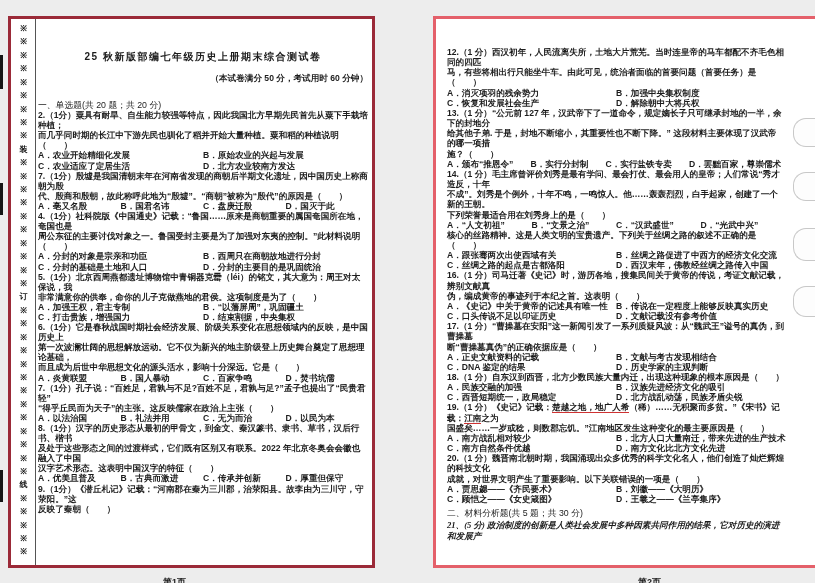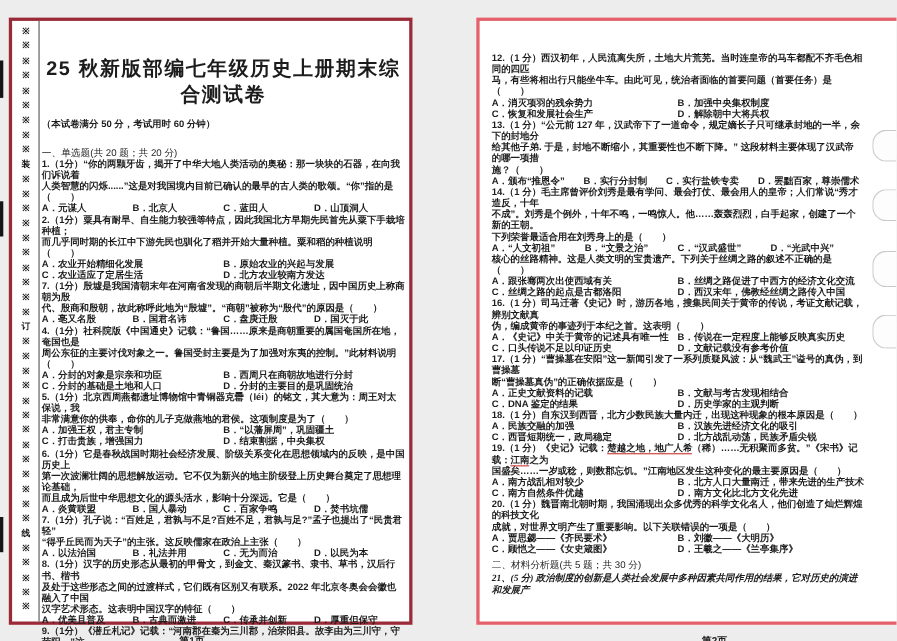--- a/index.html
+++ b/index.html
@@ -13,22 +13,22 @@
   .stage{position:relative;width:815px;height:583px;}
   .page{position:absolute;top:16px;height:552px;background:#fff;}
   .page1{left:8px;width:367px;border:3px solid var(--page1-border);}
   .page2{left:433px;width:414px;border:3px solid var(--page2-border);}
   .binding-strip{position:absolute;left:5px;top:6px;bottom:8px;width:15px;
        display:flex;flex-direction:column;justify-content:space-between;align-items:center;}
   .binding-strip span{font-size:8px;font-weight:bold;line-height:8px;color:#111;}
   .binding-line{position:absolute;left:24px;top:0;bottom:0;width:1px;background:#555;}
   .p1-content{position:absolute;left:27px;top:0;width:330px;}
   .p2-content{position:absolute;left:11px;top:28px;width:338px;}
-  .title{font-size:18px;font-weight:bold;text-align:center;letter-spacing:1.5px;margin:31px 0 9px;}
-  .subtitle{font-size:8.6px;font-weight:bold;text-align:left;margin-bottom:15px;}
+  .title{font-size:10px;font-weight:bold;text-align:center;letter-spacing:1.5px;margin:31px 0 9px;}
+  .subtitle{font-size:8.6px;font-weight:bold;text-align:right;margin-bottom:15px;}
   .section{font-size:8.8px;font-weight:normal;line-height:10.1px;}
   .section2{margin-top:4px;margin-bottom:2px;}
   .line{font-size:8.6px;font-weight:bold;line-height:10.1px;white-space:pre-wrap;color:var(--ink);}
   .page2 .line{line-height:10.15px;}
   .cols{display:flex;}
   .cols > span{flex:0 0 50%;white-space:nowrap;}
   .cols4 > span{flex:0 0 25%;}
   .u{border-bottom:1.5px solid var(--underline);}
   .kai .line{font-family:"Liberation Serif",serif;font-style:italic;font-weight:600;line-height:11.2px;}
   .pill{position:absolute;left:793px;width:22px;background:#fdfdfd;
@@ -91,26 +91,20 @@
         <span>※</span>
         <span>※</span>
       </div>
     <div class="binding-line"></div>
     <div class="p1-content">
       <div class="title">25 秋新版部编七年级历史上册期末综合测试卷</div>
       <div class="subtitle">（本试卷满分 50 分，考试用时 60 分钟）</div>
       <div class="section">一、单选题(共 20 题；共 20 分)</div>
       <div>
           <div class="question">
-            <div class="line">1.（1分）“你的两颗牙齿，揭开了中华大地人类活动的奥秘：那一块块的石器，在向我们诉说着</div>
-            <div class="line">人类智慧的闪烁......”这是对我国境内目前已确认的最早的古人类的歌颂。“你”指的是</div>
-            <div class="line">（　　）</div>
-            <div class="line cols cols4"><span>A．元谋人</span><span>B．北京人</span><span>C．蓝田人</span><span>D．山顶洞人</span></div>
-          </div>
-          <div class="question">
             <div class="line">2.（1分）粟具有耐旱、自生能力较强等特点，因此我国北方早期先民首先从粟下手栽培种植；</div>
             <div class="line">而几乎同时期的长江中下游先民也驯化了稻并开始大量种植。粟和稻的种植说明（　　）</div>
             <div class="line cols cols2"><span>A．农业开始精细化发展</span><span>B．原始农业的兴起与发展</span></div>
             <div class="line cols cols2"><span>C．农业适应了定居生活</span><span>D．北方农业较南方发达</span></div>
           </div>
           <div class="question">
             <div class="line">7.（1分）殷墟是我国清朝末年在河南省发现的商朝后半期文化遗址，因中国历史上称商朝为殷</div>
             <div class="line">代、殷商和殷朝，故此称呼此地为“殷墟”。“商朝”被称为“殷代”的原因是（　　）</div>
             <div class="line cols cols4"><span>A．亳又名殷</span><span>B．国君名讳</span><span>C．盘庚迁殷</span><span>D．国灭于此</span></div>
           </div>

